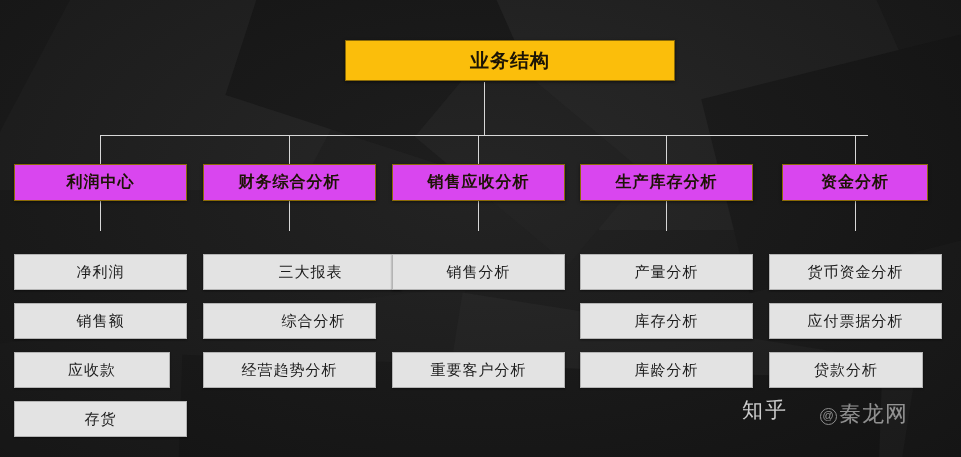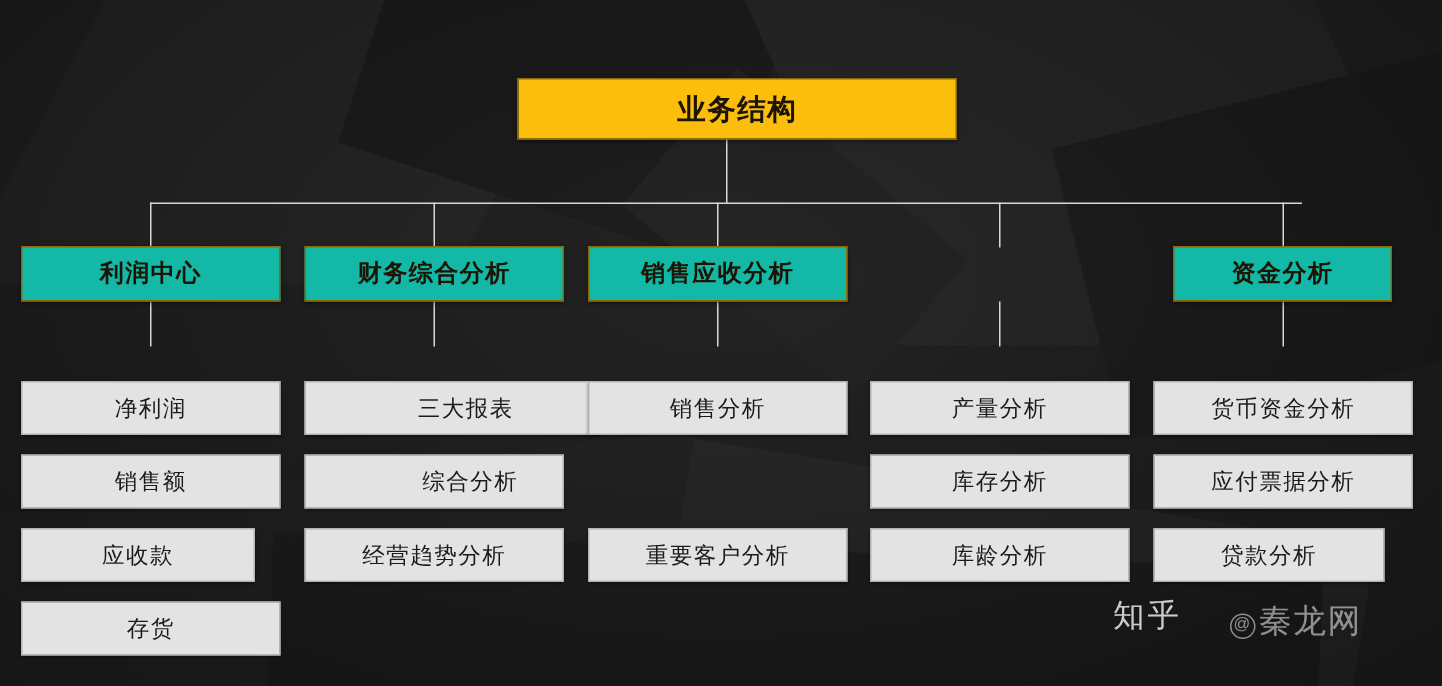--- a/index.html
+++ b/index.html
@@ -106,21 +106,21 @@
   .node-root {
     background: #fbbe0b;
     border: 1px solid #8a6a07;
     color: #1c1405;
     font-size: 19px;
     font-weight: bold;
     box-shadow: 0 1px 3px rgba(0,0,0,0.55);
   }
 
   .node-branch {
-    background: #14b8a6;
+    background: #d946ef;
     border: 1px solid #8a6a07;
     color: #1c1405;
     font-size: 16px;
     font-weight: bold;
     box-shadow: 0 1px 3px rgba(0,0,0,0.5);
   }
 
   .node-leaf {
     background: #e3e3e3;
     border: 1px solid #b4b4b4;
@@ -184,21 +184,21 @@
   <div class="line line-v" style="left:478px; top:135px; height:30px;"></div>
   <div class="line line-v" style="left:666px; top:135px; height:30px;"></div>
   <div class="line line-v" style="left:855px; top:135px; height:30px;"></div>
 
   <div class="line line-v" style="left:100px; top:201px; height:30px;"></div>
   <div class="line line-v" style="left:289px; top:201px; height:30px;"></div>
   <div class="line line-v" style="left:478px; top:201px; height:30px;"></div>
   <div class="line line-v" style="left:666px; top:201px; height:30px;"></div>
   <div class="line line-v" style="left:855px; top:201px; height:30px;"></div>
 
-  <div class="node node-root" style="left:345px; top:52px; width:293px; height:41px;">
+  <div class="node node-root" style="left:345px; top:40px; width:330px; height:41px;">
     <span>业务结构</span>
   </div>
 
   <div class="node node-branch" style="left:14px; top:164px; width:173px; height:37px;">
     <span>利润中心</span>
   </div>
   <div class="node node-leaf" style="left:14px; top:231px; width:173px; height:36px;">
     <span>净利润</span>
   </div>
   <div class="node node-leaf" style="left:14px; top:280px; width:173px; height:36px;">
@@ -227,20 +227,23 @@
   <div class="node node-branch" style="left:392px; top:164px; width:173px; height:37px;">
     <span>销售应收分析</span>
   </div>
   <div class="node node-leaf" style="left:392px; top:231px; width:173px; height:36px;">
     <span>销售分析</span>
   </div>
   <div class="node node-leaf" style="left:392px; top:329px; width:173px; height:36px;">
     <span>重要客户分析</span>
   </div>
 
+  <div class="node node-branch" style="left:580px; top:164px; width:173px; height:37px;">
+    <span>生产库存分析</span>
+  </div>
   <div class="node node-leaf" style="left:580px; top:231px; width:173px; height:36px;">
     <span>产量分析</span>
   </div>
   <div class="node node-leaf" style="left:580px; top:280px; width:173px; height:36px;">
     <span>库存分析</span>
   </div>
   <div class="node node-leaf" style="left:580px; top:329px; width:173px; height:36px;">
     <span>库龄分析</span>
   </div>
 

